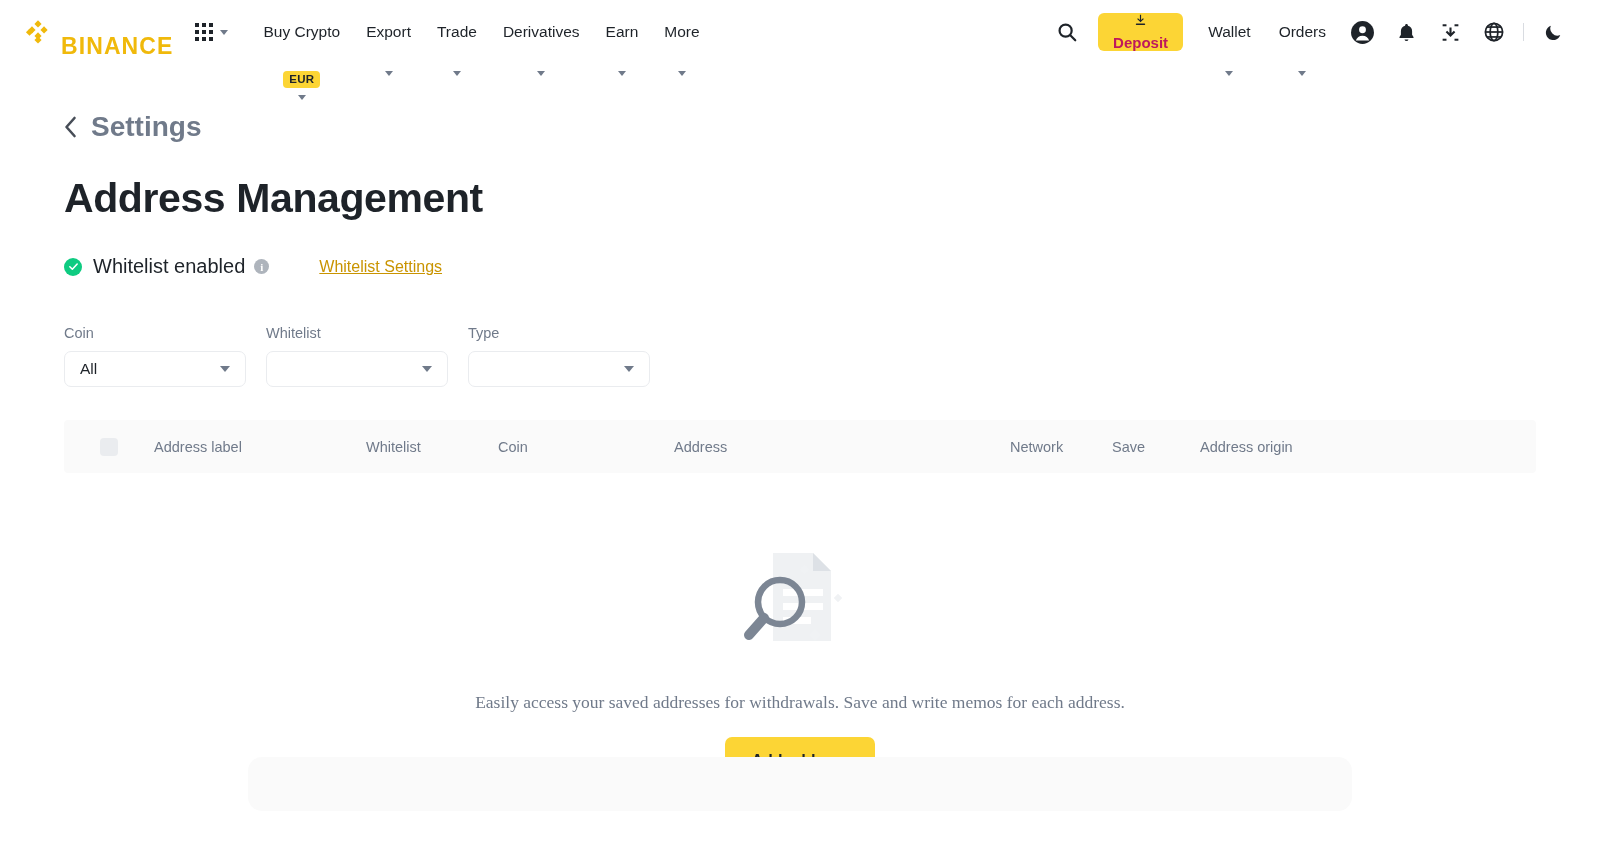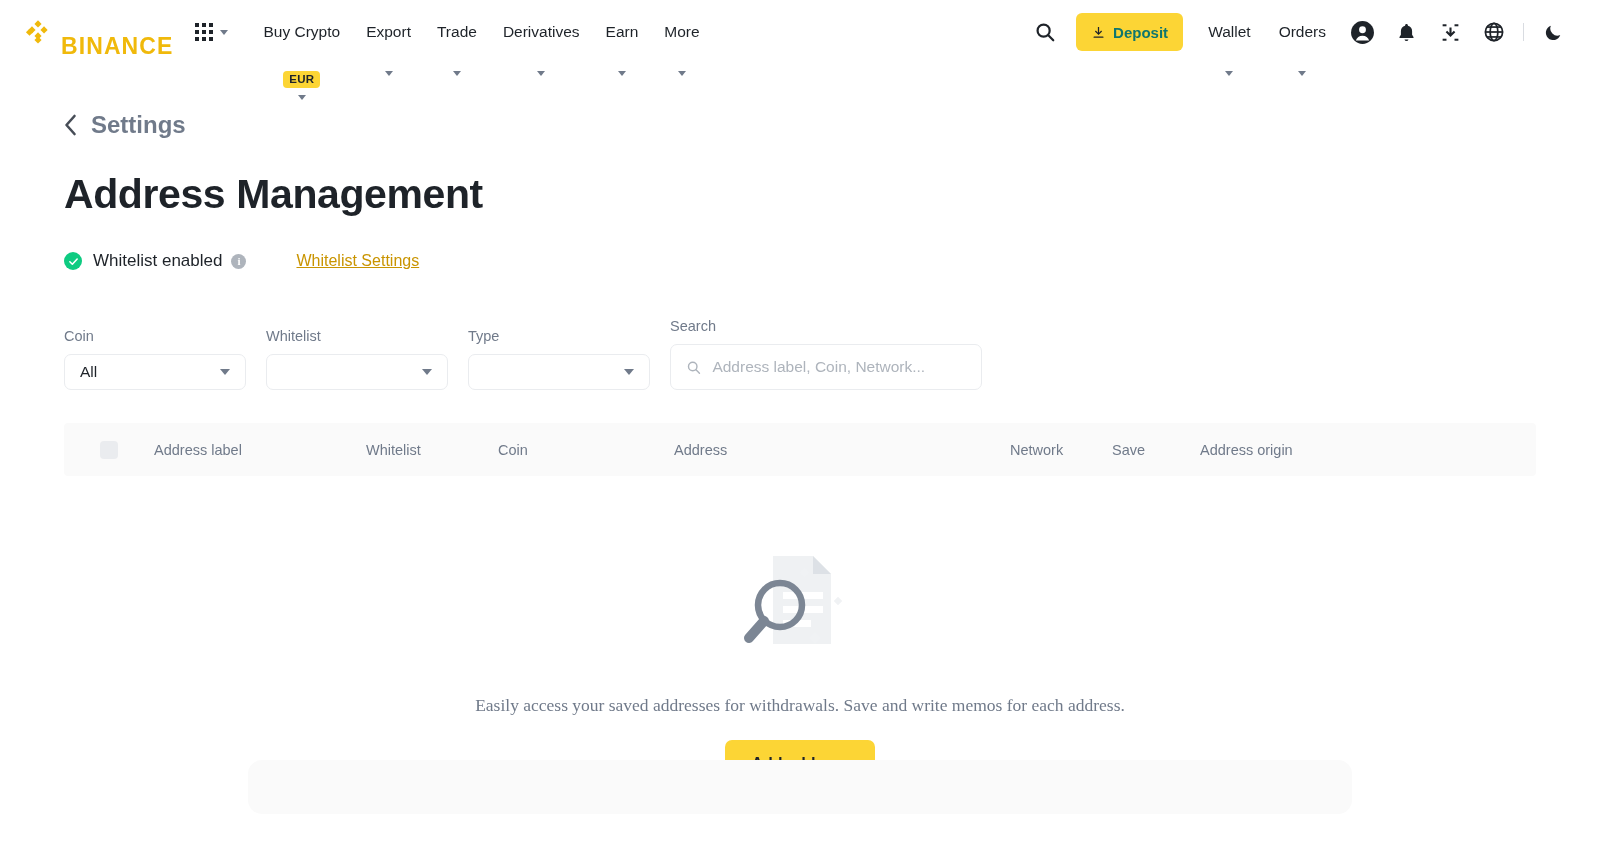--- a/index.html
+++ b/index.html
@@ -96,33 +96,34 @@
 
   .icon-btn {
     width: 42px; height: 42px;
     display: flex; align-items: center; justify-content: center;
     cursor: pointer;
     color: #1E2329;
   }
 
   .deposit-btn {
     background: #FCD535;
-    color: #0f766e;
+    color: #be185d;
     font-size: 15px;
     font-weight: 600;
     border: none;
     border-radius: 6px;
     height: 38px;
     padding: 0 15px;
     display: flex;
     align-items: center;
     gap: 7px;
     cursor: pointer;
     margin: 0 10px 0 8px;
     font-family: inherit;
+    flex-direction: column;
   }
 
   .nav-divider {
     width: 1px; height: 18px;
     background: #D9DCE1;
     margin: 0 6px;
   }
 
   
   .page {
@@ -133,21 +134,21 @@
   .back-row {
     display: flex;
     align-items: center;
     gap: 14px;
     margin-top: 47px;
     width: fit-content;
     cursor: pointer;
   }
   .back-chevron { color: #474D57; display:block; }
   .back-label {
-    font-size: 24px;
+    font-size: 28px;
     font-weight: 600;
     color: #707A8A;
   }
 
   .page-title {
     font-size: 41px;
     font-weight: 700;
     color: #1E2329;
     letter-spacing: -0.4px;
     margin-top: 32px;
@@ -159,21 +160,21 @@
     margin-top: 33px;
   }
   .check-circle {
     width: 18px; height: 18px;
     border-radius: 50%;
     background: #0ECB81;
     display: flex; align-items: center; justify-content: center;
     flex: 0 0 auto;
   }
   .whitelist-text {
-    font-size: 17px;
+    font-size: 20px;
     color: #1E2329;
     margin-left: 11px;
   }
   .info-circle {
     width: 15px; height: 15px;
     border-radius: 50%;
     background: #AEB4BC;
     color: #FFFFFF;
     font-size: 11px;
     font-weight: 700;
@@ -537,30 +538,20 @@
     </div>
 
     <div class="field">
       <span class="field-label">Type</span>
       <div class="select-box">
         <span class="select-value"></span>
         <span class="select-caret"></span>
       </div>
     </div>
 
-    <div class="field search-field">
-      <span class="field-label">Search</span>
-      <div class="search-box">
-        <svg width="17" height="17" viewBox="0 0 24 24" fill="none" stroke="#AEB4BC" stroke-width="2.2">
-          <circle cx="10.5" cy="10.5" r="6.6"></circle>
-          <line x1="15.6" y1="15.6" x2="21" y2="21" stroke-linecap="round"></line>
-        </svg>
-        <input type="text" placeholder="Address label, Coin, Network..." value="" style="">
-      </div>
-    </div>
 
   </div>
 
   <div class="table-head">
     <div class="th-check">
       <span class="hdr-checkbox"></span>
     </div>
     <div class="th" style="width:212px">Address label</div>
     <div class="th" style="width:132px">Whitelist</div>
     <div class="th" style="width:176px">Coin</div>

